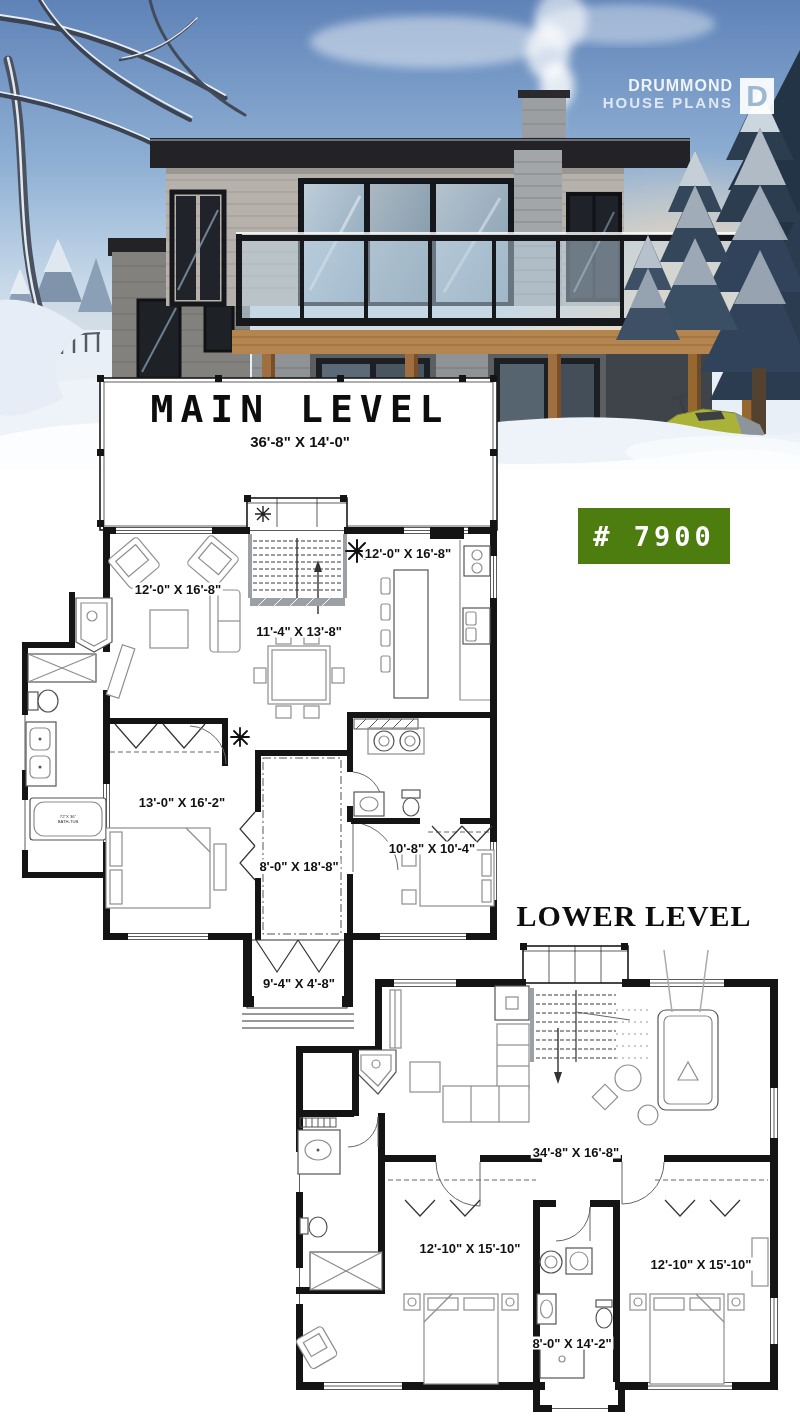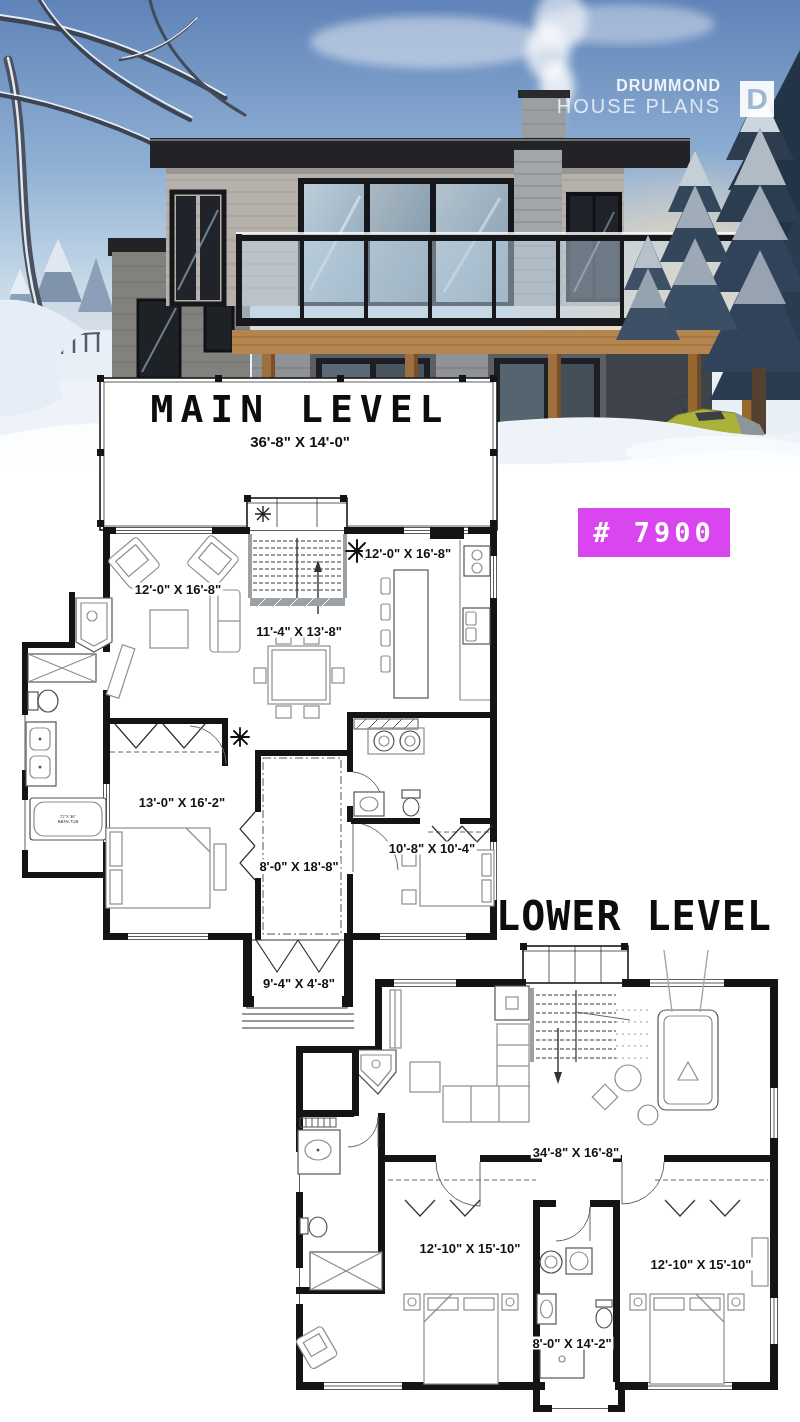--- a/index.html
+++ b/index.html
@@ -1,36 +1,36 @@
 <!DOCTYPE html>
 <html><head>
 <meta charset="utf-8">
 <style>
   html,body{margin:0;padding:0;background:#fff;}
   .canvas{position:relative;width:800px;height:1422px;background:#ffffff;overflow:hidden;
           font-family:"Liberation Sans",sans-serif;}
   .photo{position:absolute;left:0;top:0;width:800px;height:470px;}
   .photo svg{display:block;}
-  .brand{position:absolute;top:78px;right:26px;display:flex;align-items:flex-end;gap:19px;}
+  .brand{position:absolute;top:78px;right:26px;display:flex;align-items:flex-start;gap:7px;}
   .brand-text{text-align:right;color:rgba(255,255,255,0.88);}
   .brand-line1{font-size:16px;font-weight:700;letter-spacing:1px;line-height:1.05;}
-  .brand-line2{font-size:20px;font-weight:400;letter-spacing:2px;line-height:1.1;opacity:.85;}
+  .brand-line2{font-size:15px;font-weight:700;letter-spacing:2px;line-height:1.1;opacity:.85;}
   .brand-d{width:34px;height:36px;background:rgba(255,255,255,0.92);color:#9db8d2;
            font-weight:800;font-size:30px;display:flex;align-items:center;justify-content:center;
            line-height:1;}
   .plan{position:absolute;}
   .label{position:absolute;transform:translate(-50%,-50%);font:700 13px "Liberation Sans",sans-serif;
          color:#111;white-space:nowrap;line-height:1;}
   .dim{background:#fff;padding:0 2px;}
   .title{font:700 38px "DejaVu Sans Mono","Liberation Mono",monospace;letter-spacing:7px;color:#0d0d0d;}
-  .title.lower{font-size:40px;letter-spacing:1px;}
+  .title.lower{font-size:30px;letter-spacing:1px;font-family:Liberation Serif, serif;}
   .dimsub{font:700 15px "Liberation Sans",sans-serif;}
   .tublabel{font:400 4.2px "Liberation Sans",sans-serif;color:#333;text-align:center;
             line-height:1.2;transform:translate(-50%,-50%);position:absolute;}
-  .badge{position:absolute;left:578px;top:508px;width:152px;height:49px;background:#d946ef;
+  .badge{position:absolute;left:578px;top:508px;width:152px;height:56px;background:#4d7c0f;
          display:flex;align-items:center;justify-content:center;}
   .badge span{color:#fff;font:700 27px "DejaVu Sans Mono","Liberation Mono",monospace;letter-spacing:4px;}
 </style>
 </head>
 <body>
 
 <div class="canvas">
 
   <div class="photo">
     <svg width="800" height="470" viewBox="0 0 800 470">

